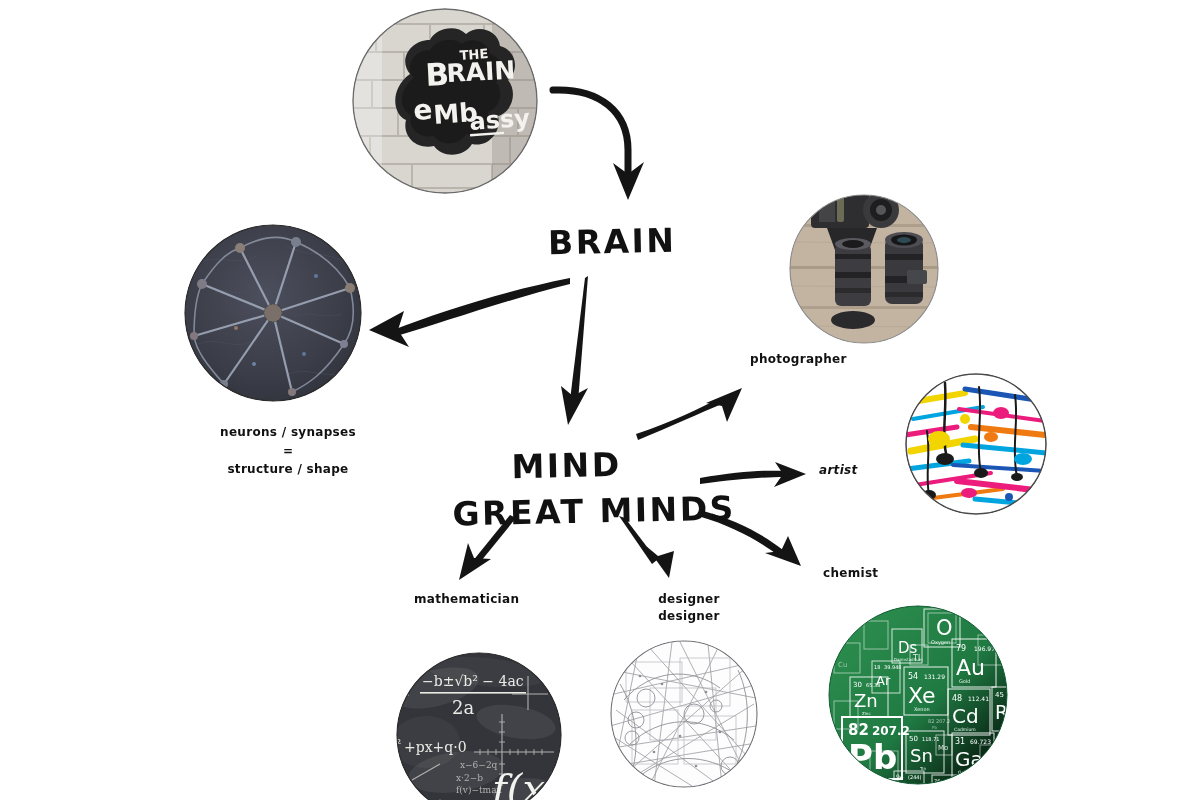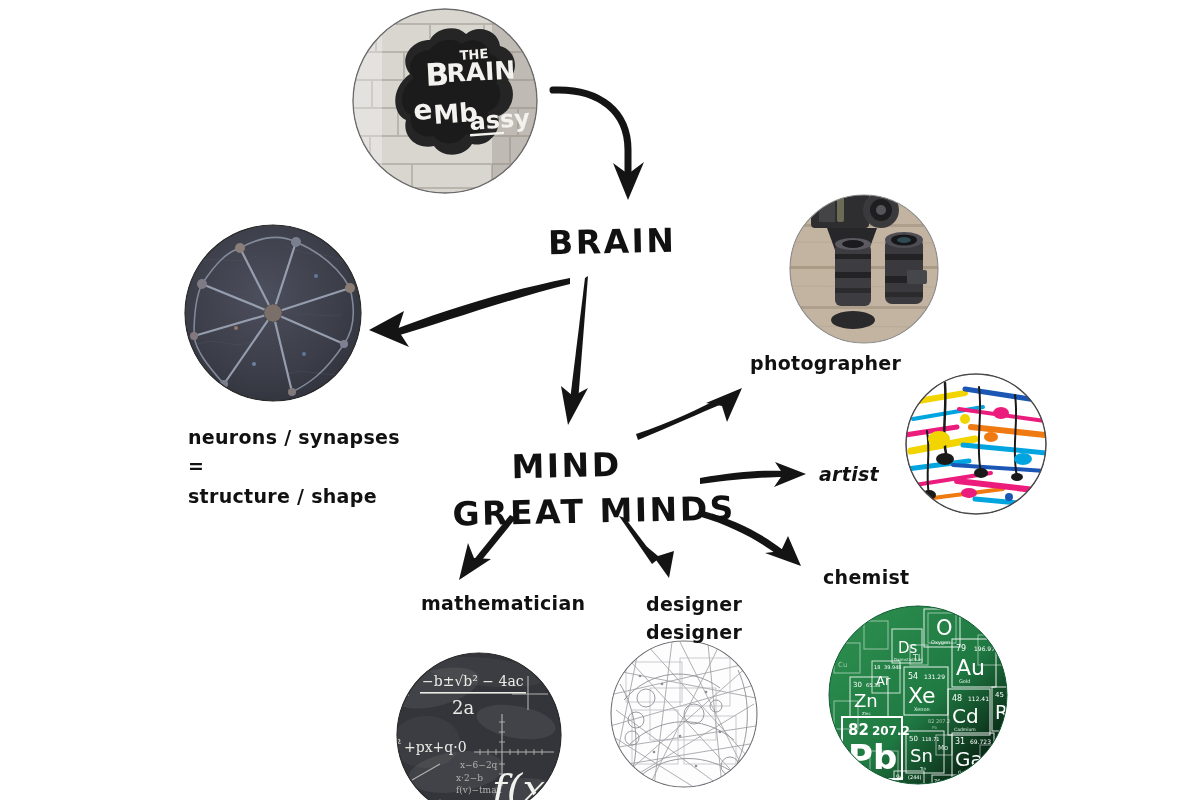--- a/index.html
+++ b/index.html
@@ -25,21 +25,21 @@
     white-space: nowrap;
     font-family: "DejaVu Sans", sans-serif;
     letter-spacing: 0.5px;
   }
   .label-big {
     font-size: 33px;
     letter-spacing: 2.5px;
     transform: rotate(-1.2deg);
   }
   .label-small {
-    font-size: 19px;
+    font-size: 12px;
     letter-spacing: 0.3px;
   }
   .label-multiline { line-height: 1.45; }
   .circle-img {
     position: absolute;
     border-radius: 50%;
     overflow: hidden;
   }
   svg.c { display: block; }
   .eq-line { text-align: center; }
@@ -605,39 +605,39 @@
 
   <div class="node-label label-big" style="left:548px; top:222px;">
     <span>BRAIN</span>
   </div>
 
   <div class="node-label label-big label-multiline" style="left:452px; top:442px; text-align:center; width:230px;">
     <div>MIND</div>
     <div style="margin-top:-2px;">GREAT MINDS</div>
   </div>
 
-  <div class="node-label label-small label-multiline eq-line" style="left:188px; top:423px; width:200px; text-align:left; line-height:1.55;">
+  <div class="node-label label-small label-multiline eq-line" style="left:188px; top:423px; width:200px; text-align:center; line-height:1.55;">
     <div>neurons / synapses</div>
     <div style="letter-spacing:0;">=</div>
     <div>structure / shape</div>
   </div>
 
   <div class="node-label label-small" style="left:750px; top:352px;">
     <span>photographer</span>
   </div>
 
   <div class="node-label label-small" style="left:819px; top:463px;font-style:italic;">
     <span>artist</span>
   </div>
 
   <div class="node-label label-small" style="left:823px; top:566px;">
     <span>chemist</span>
   </div>
 
-  <div class="node-label label-small" style="left:414px; top:592px;margin-left:7px;">
+  <div class="node-label label-small" style="left:414px; top:592px;">
     <span>mathematician</span>
   </div>
 
   <div class="node-label label-small label-multiline" style="left:646px; top:591px; text-align:center; width:86px;">
     <div>designer</div>
     <div>designer</div>
   </div>
 
 </div>
 

